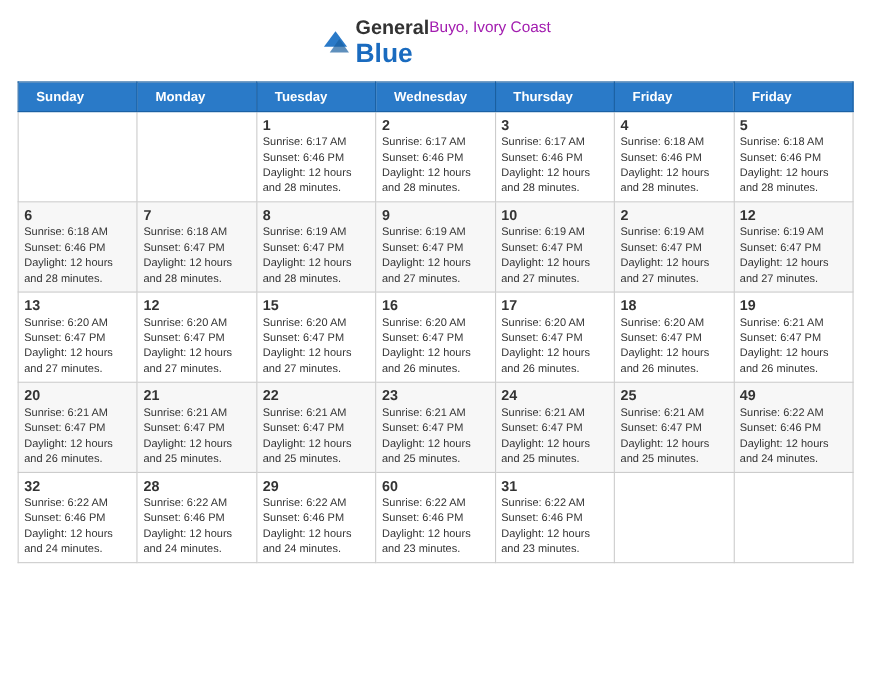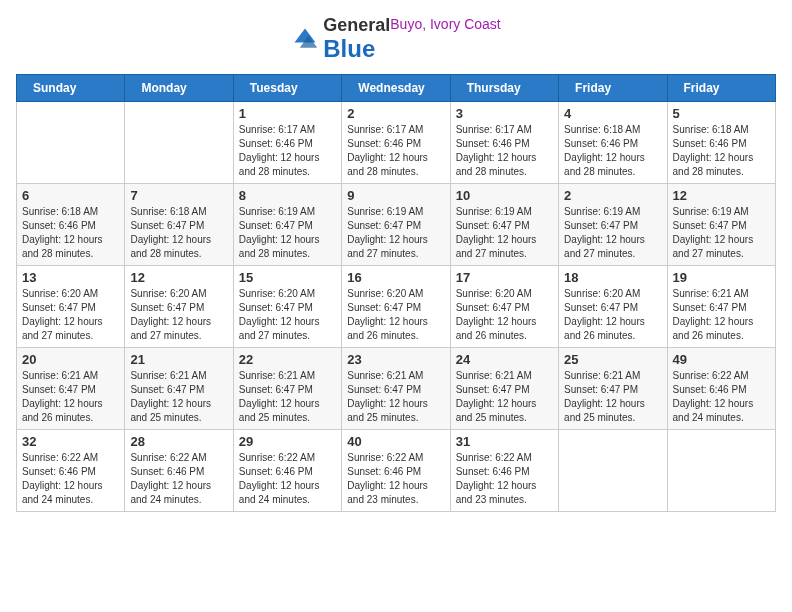--- a/index.html
+++ b/index.html
@@ -246,21 +246,21 @@
         </td>
         <td>
           <span class="day-number">28</span>
           <div class="day-info">Sunrise: 6:22 AM<br>Sunset: 6:46 PM<br>Daylight: 12 hours and 24 minutes.</div>
         </td>
         <td>
           <span class="day-number">29</span>
           <div class="day-info">Sunrise: 6:22 AM<br>Sunset: 6:46 PM<br>Daylight: 12 hours and 24 minutes.</div>
         </td>
         <td>
-          <span class="day-number">40</span>
+          <span class="day-number">60</span>
           <div class="day-info">Sunrise: 6:22 AM<br>Sunset: 6:46 PM<br>Daylight: 12 hours and 23 minutes.</div>
         </td>
         <td>
           <span class="day-number">31</span>
           <div class="day-info">Sunrise: 6:22 AM<br>Sunset: 6:46 PM<br>Daylight: 12 hours and 23 minutes.</div>
         </td>
         <td class="empty-cell"></td>
         <td class="empty-cell"></td>
       </tr>
     </tbody>

